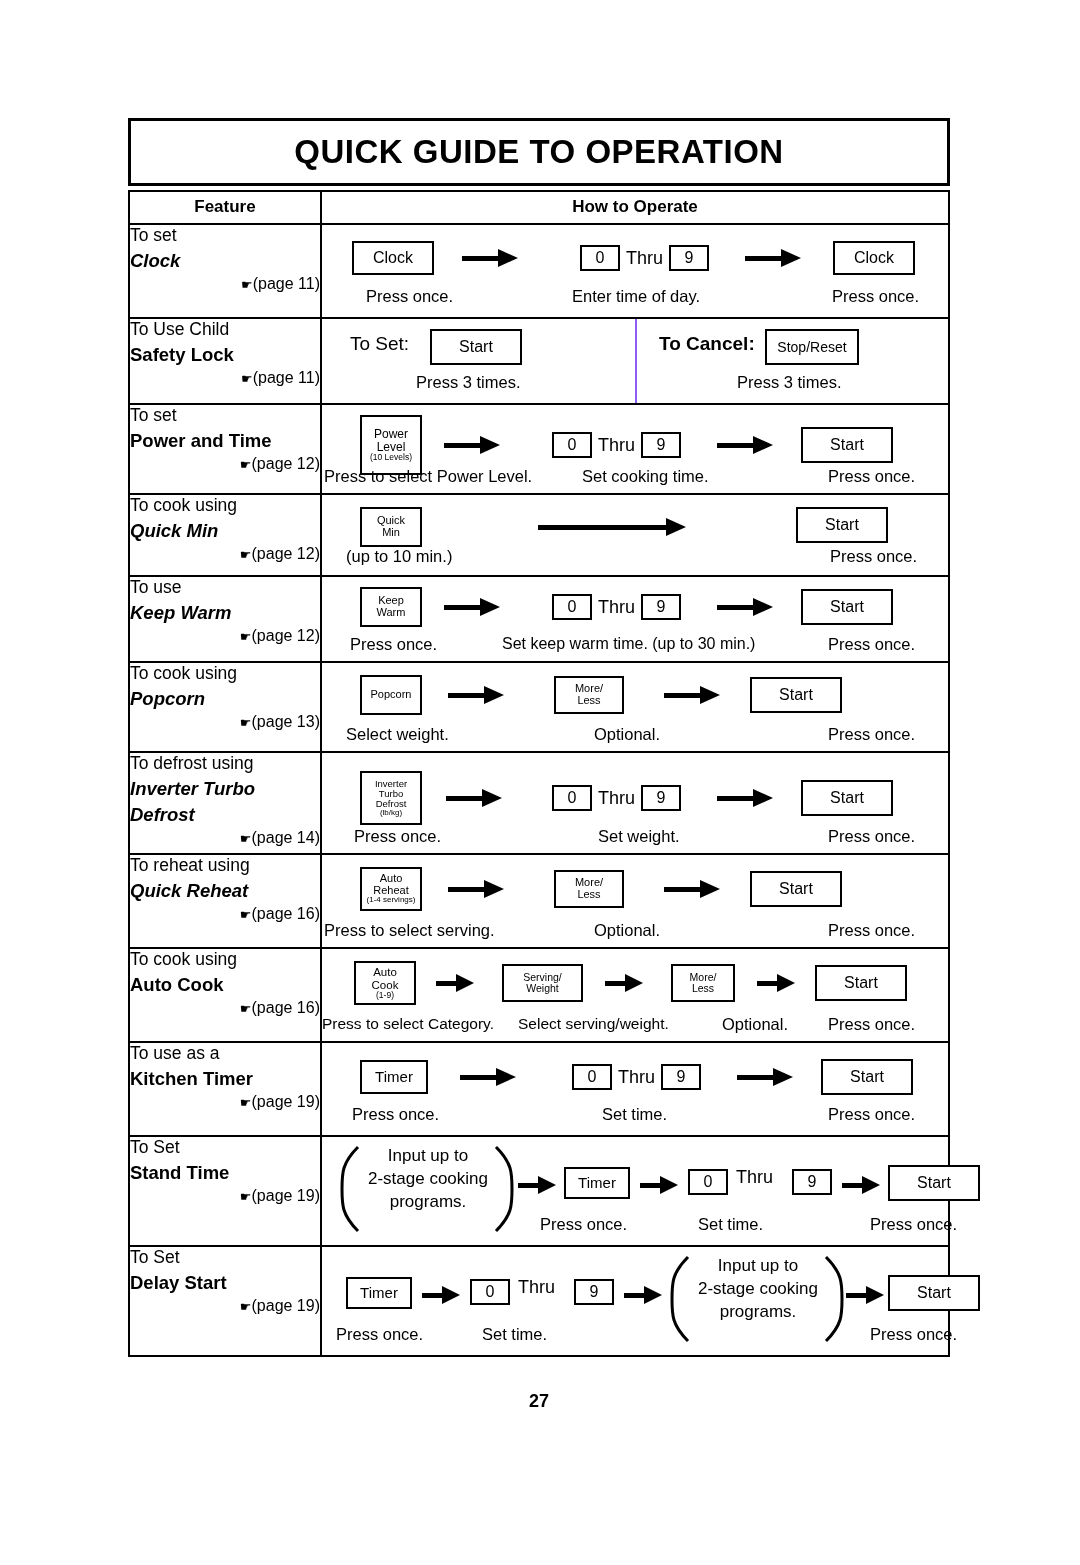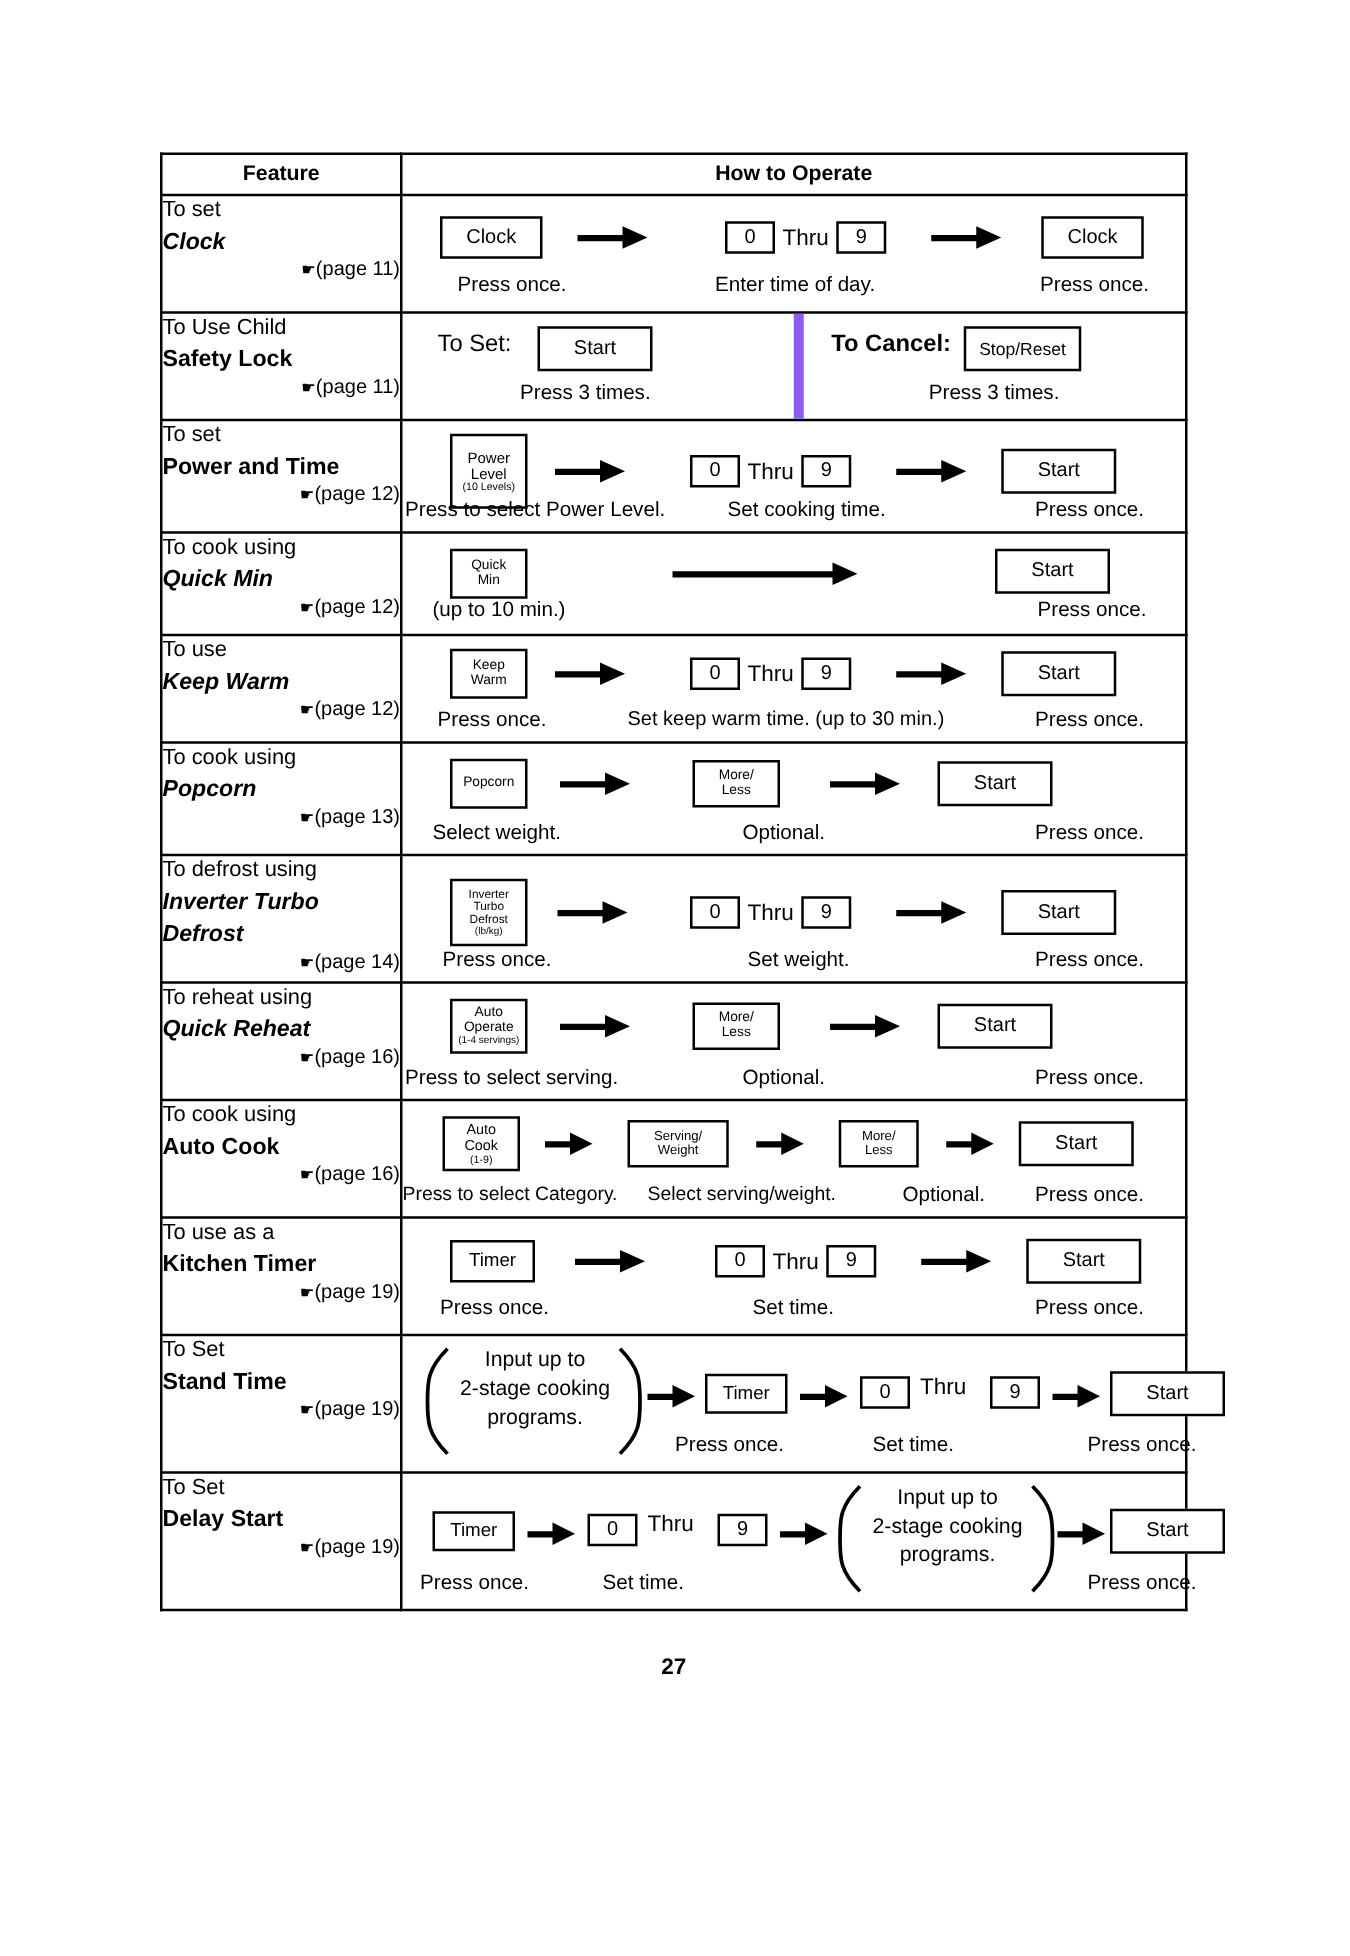--- a/index.html
+++ b/index.html
@@ -136,20 +136,23 @@
     font-size: 18px;
     font-weight: bold;
     margin-top: 34px;
   }
 </style>
 </head>
 <body>
 
 <div class="page">
 
+  <div class="title-bar">
+    <span class="title-text">QUICK GUIDE TO OPERATION</span>
+  </div>
 
   <table class="guide">
     <colgroup>
         <col class="col-feature">
         <col>
       </colgroup>
     <tbody>
         <tr>
       <th class="hdr">Feature</th>
       <th class="hdr">How to Operate</th>
@@ -185,21 +188,21 @@
         <div class="f-name">Safety Lock</div>
         <div class="f-page"><span class="hand">☛</span><span>(page 11)</span></div>
       </td>
       <td class="op-cell">
         <div class="op-wrap" style="height:84px">
           <div style="position:absolute; left:0; top:0; width:50%; height:84px;">
             <div class="t" style="left:28px; top:14px; font-size:19px; font-weight:normal">To Set:</div>
             <span class="key key-start" style="position:absolute; left:108px; top:10px;">Start</span>
             <div class="t" style="left:94px; top:54px">Press 3 times.</div>
           </div>
-          <div style="position:absolute; left:50%; top:0; width:50%; height:84px; border-left:8px solid #8b5cf6;">
+          <div style="position:absolute; left:50%; top:0; width:50%; height:84px; border-left:2px solid #8b5cf6;">
             <div class="t" style="left:22px; top:14px; font-size:19px; font-weight:bold">To Cancel:</div>
             <span class="key key-start" style="position:absolute; left:128px; top:10px; width:94px; font-size:14px;">Stop/Reset</span>
             <div class="t" style="left:100px; top:54px">Press 3 times.</div>
           </div>
         </div>
       </td>
     </tr>
 
     <tr>
       <td class="feature-cell">
@@ -337,21 +340,21 @@
       <td class="feature-cell">
         <div class="f-line1">To reheat using</div>
         <div class="f-name italic">Quick Reheat</div>
         <div class="f-page"><span class="hand">☛</span><span>(page 16)</span></div>
       </td>
       <td class="op-cell">
         <div class="op-wrap" style="height:92px">
           <div class="row-flex" style="position:absolute; left:38px; top:12px;">
             <span class="key key-sq tiny" style="height:44px">
               <span style="font-size:11px">Auto</span>
-              <span style="font-size:11px">Operate</span>
+              <span style="font-size:11px">Reheat</span>
               <span style="font-size:8px">(1-4 servings)</span>
             </span>
             <span class="arrow" style="margin-left:26px"></span>
             <span class="key key-mid xs" style="margin-left:50px">
               <span>More/</span>
               <span>Less</span>
             </span>
             <span class="arrow" style="margin-left:40px"></span>
             <span class="key key-start" style="margin-left:30px">Start</span>
           </div>

